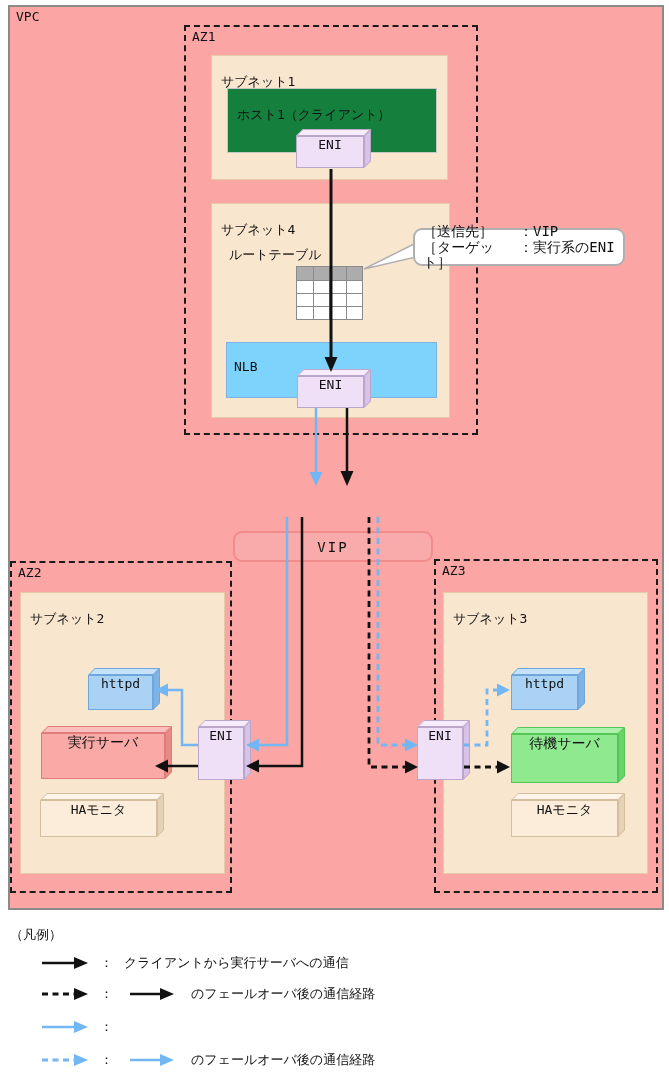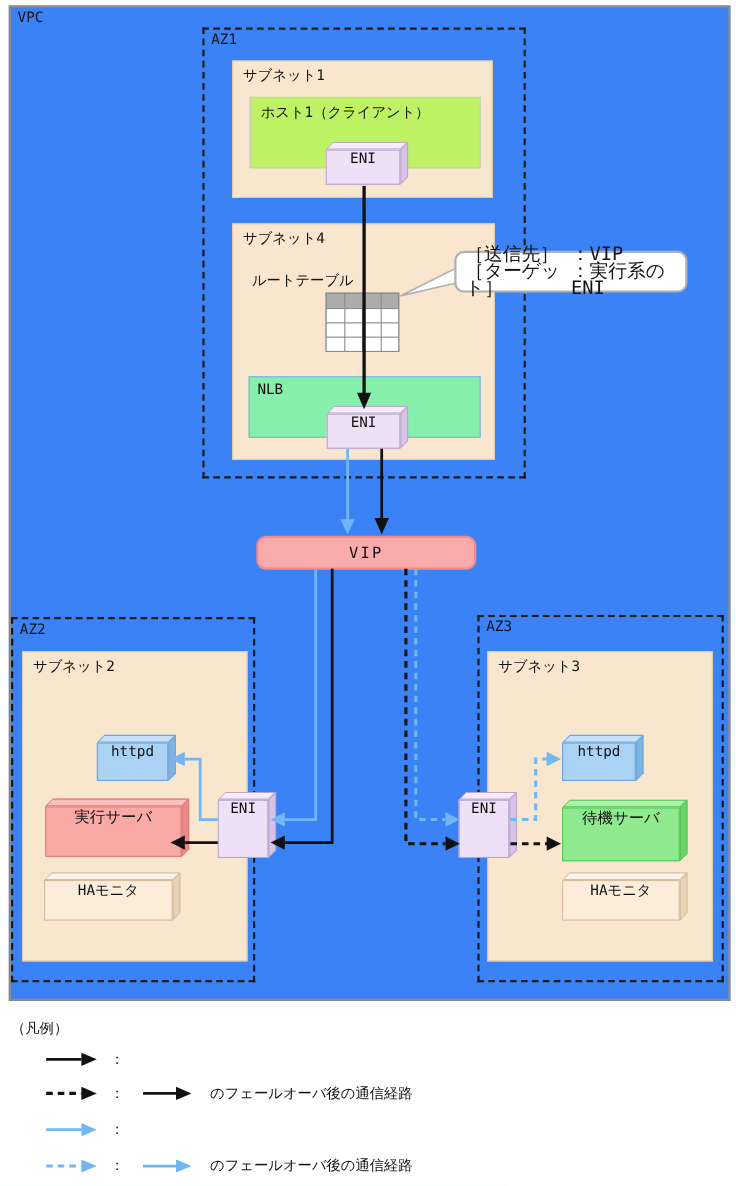--- a/index.html
+++ b/index.html
@@ -1,48 +1,48 @@
 <!DOCTYPE html>
 <html><head>
 <meta charset="utf-8">
 <style>
   html,body{margin:0;padding:0;background:#fff;}
   body{font-family:"DejaVu Sans Mono","DejaVu Sans",monospace;color:#111;}
   #canvas{position:relative;width:669px;height:1078px;background:#fff;overflow:hidden;}
   .abs{position:absolute;box-sizing:border-box;}
-  .vpc{border:2px solid #8a8a8a;background:#3b82f6;}
+  .vpc{border:2px solid #8a8a8a;background:#fca5a5;}
   .azbox{border:2px dashed #1a1a1a;z-index:1;}
   .zlabel{font-size:13px;line-height:14px;padding:3px 0 0 6px;display:block;}
   .subnet{background:#F9E6CF;border:1px solid #E3CBA9;z-index:2;}
-  .host{background:#bef264;border:1px solid #C8C8C8;z-index:3;}
-  .blabel{font-size:13px;line-height:14px;padding:7px 0 0 9px;display:block;}
-  .nlb{background:#86efac;border:1px solid #7FB0E0;z-index:4;}
+  .host{background:#15803d;border:1px solid #C8C8C8;z-index:3;}
+  .blabel{font-size:13px;line-height:14px;padding:7px 0 0 9px;display:block;margin-top:12px;}
+  .nlb{background:#7dd3fc;border:1px solid #7FB0E0;z-index:4;}
   .box3d{position:absolute;box-sizing:border-box;background:var(--face);border:1px solid var(--bd);
          display:flex;align-items:flex-start;justify-content:center;z-index:6;font-size:13px;}
   .box3d::before{content:"";position:absolute;left:-1px;top:-8px;width:calc(100% + 2px);height:7px;
          box-sizing:border-box;background:var(--top);border:1px solid var(--bd);
          transform:skewX(-45deg);transform-origin:0 100%;}
   .box3d::after{content:"";position:absolute;top:-1px;right:-8px;width:7px;height:calc(100% + 2px);
          box-sizing:border-box;background:var(--side);border:1px solid var(--bd);
          transform:skewY(-45deg);transform-origin:0 0;}
   .eni{--face:#EFE0F8;--top:#F7ECFB;--side:#D8C2E8;--bd:#B9A6C9;}
   .httpd{--face:#A9D2F4;--top:#C6E2FA;--side:#7FB3E3;--bd:#6FA6DB;}
   .exec{--face:#F9A9A6;--top:#FBC0BE;--side:#E98A86;--bd:#E07B7B;font-size:14px;}
   .standby{--face:#8FEA8F;--top:#ACF2AC;--side:#68D568;--bd:#57C457;font-size:14px;}
   .ha{--face:#FBEDD9;--top:#FDF5EA;--side:#E6D2B6;--bd:#D4BE9E;}
   .rt-grid{display:grid;grid-template-columns:repeat(4,1fr);grid-template-rows:13px repeat(3,1fr);
          gap:1px;background:#8a8a8a;border:1px solid #8a8a8a;z-index:4;}
   .rt-grid div{background:#fff;}
   .rt-grid div.hdr{background:#ACACAC;}
   .rtlabel{font-size:13px;z-index:4;}
   .vip{background:#F9ABAB;border:2px solid #F28B8B;border-radius:9px;z-index:6;
-       display:flex;align-items:center;justify-content:center;font-size:14px;letter-spacing:2px;}
+       display:flex;align-items:center;justify-content:center;font-size:14px;letter-spacing:2px;margin-top:44px;}
   .callout{background:#fff;border:2px solid #B0B0B0;border-radius:9px;z-index:8;
        display:grid;grid-template-columns:96px auto;align-content:center;row-gap:1px;
-       font-size:17px;line-height:15px;padding:3px 4px 3px 8px;}
+       font-size:14px;line-height:15px;padding:3px 4px 3px 8px;}
   .beak{z-index:7;}
   .overlay{position:absolute;left:0;top:0;z-index:10;pointer-events:none;}
   .legend-title{font-size:13px;z-index:2;}
   .legend-row{display:flex;align-items:center;gap:11px;font-size:13px;z-index:2;white-space:nowrap;}
   .legend-row .inl{margin:0 5px;}
 </style>
 </head>
 <body>
 
 <div id="canvas">
@@ -183,20 +183,21 @@
   </svg>
 
   <span class="abs legend-title" style="left:10px;top:926px;text-align:right;">（凡例）</span>
 
   <div class="abs legend-row" style="left:41px;top:954px;">
     <svg width="48" height="14">
       <line x1="1" y1="7" x2="33" y2="7" stroke="#111" stroke-width="2.5"></line>
       <polygon points="47,7 33,1 33,13" fill="#111"></polygon>
     </svg>
     <span>：</span>
+    <span>クライアントから実行サーバへの通信</span>
   </div>
 
   <div class="abs legend-row" style="left:41px;top:985px;">
     <svg width="48" height="14">
       <line x1="1" y1="7" x2="33" y2="7" stroke="#111" stroke-width="2.8" stroke-dasharray="6,4.5"></line>
       <polygon points="47,7 33,1 33,13" fill="#111"></polygon>
     </svg>
     <span>：</span>
     <svg class="inl" width="46" height="14">
       <line x1="1" y1="7" x2="31" y2="7" stroke="#111" stroke-width="2.5"></line>

